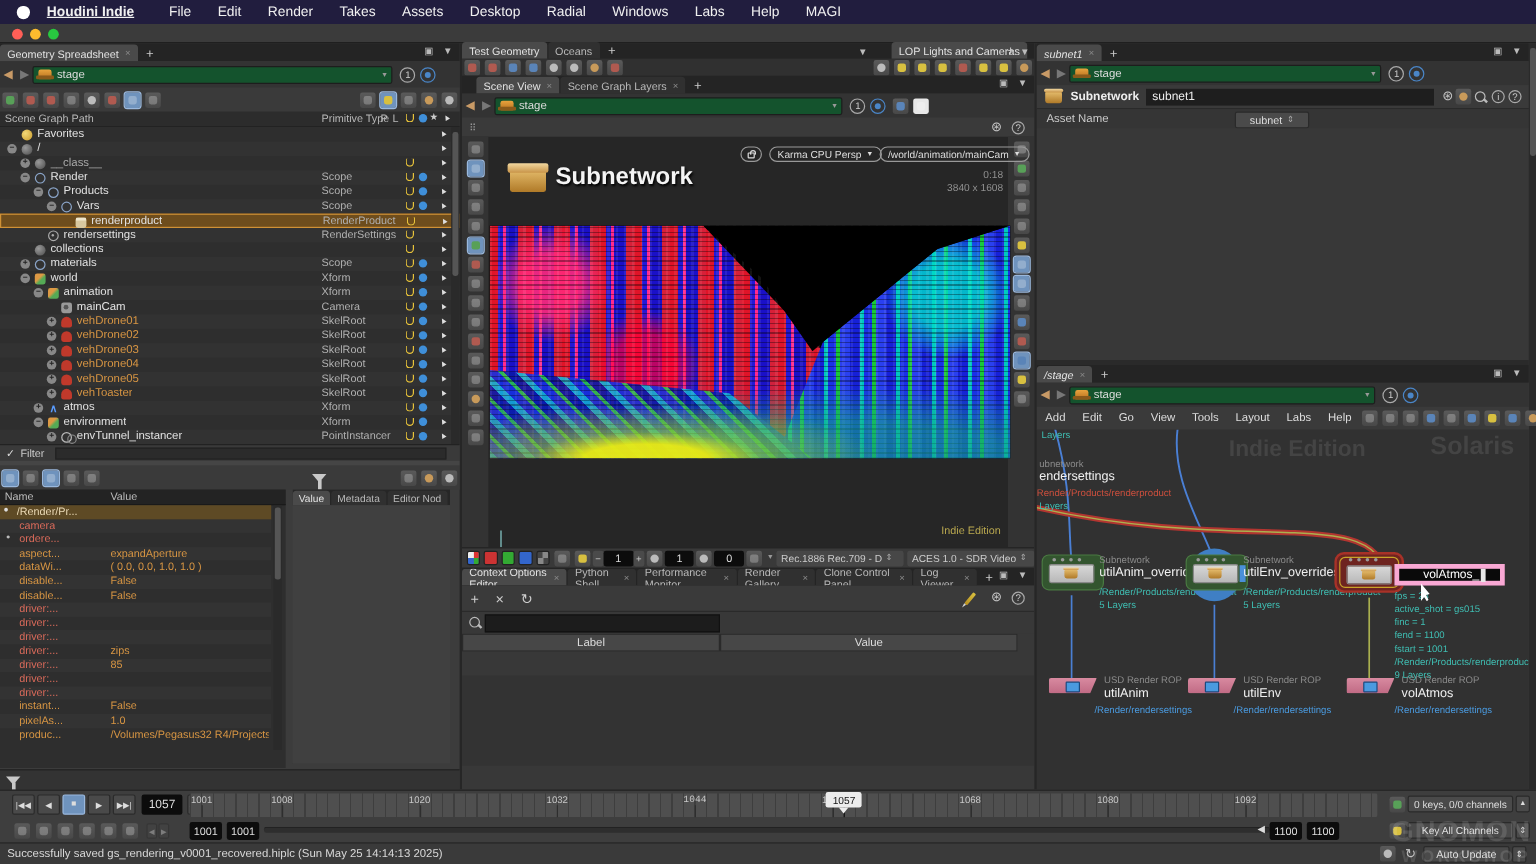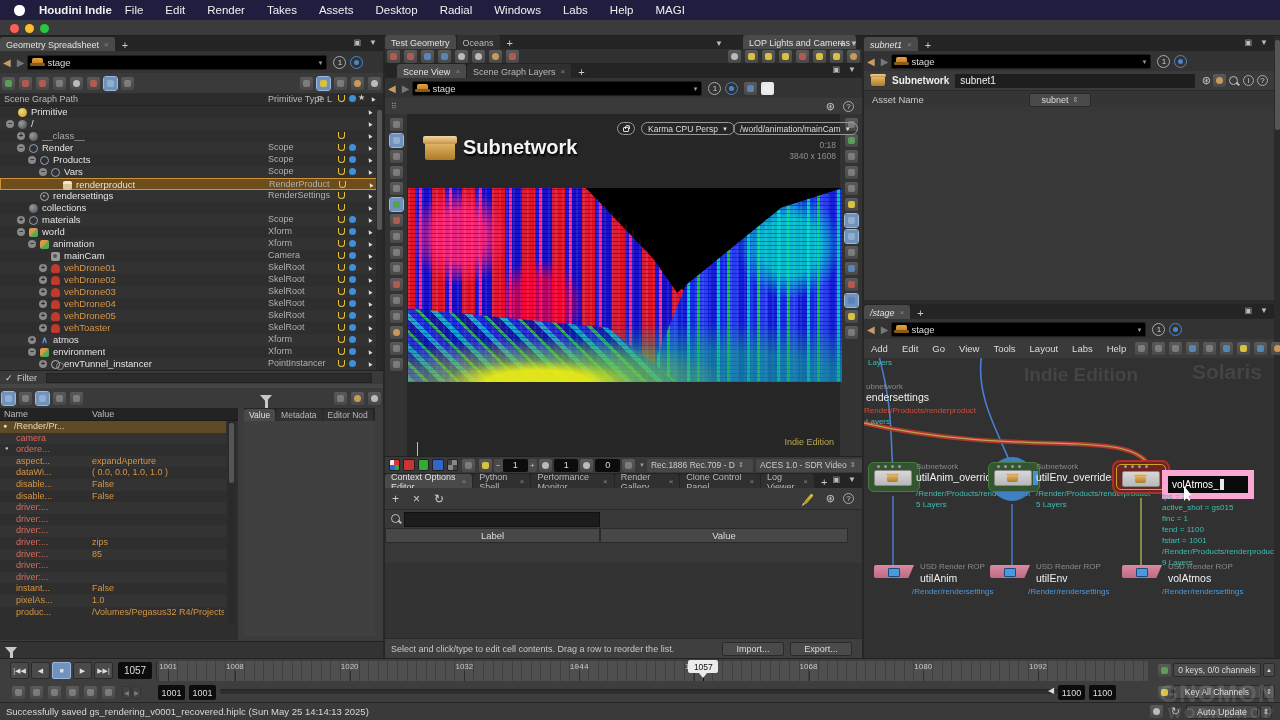--- a/index.html
+++ b/index.html
@@ -4,39 +4,39 @@
 <style>
   * { margin:0; padding:0; box-sizing:border-box; }
   html,body { width:1280px; height:720px; overflow:hidden; background:#2b2b2b;
     font-family:"Liberation Sans", sans-serif; -webkit-font-smoothing:antialiased; }
   .abs { position:absolute; }
   .txt { white-space:nowrap; overflow:hidden; }
   
   #menubar { position:absolute; left:0; top:0; width:1280px; height:20px; background:#211d3e;
     display:flex; align-items:center; color:#f0f0f0; font-size:11.5px; }
   #menubar .apple { width:11px; height:11px; background:#fff; border-radius:45% 45% 50% 50%; margin:0 14px 0 14px; }
-  #menubar .app { font-weight:bold; margin-right:2px; }
+  #menubar .app { font-weight:bold; margin-right:18px;text-decoration:underline; }
   #menubar .mi { padding:0 11px; }
   #titlebar { position:absolute; left:0; top:20px; width:1280px; height:16px; background:#3b3b3b;
     border-bottom:1px solid #1f1f1f; }
   .tl { position:absolute; top:4px; width:9px; height:9px; border-radius:50%; }
   #titlebar .title { position:absolute; left:0; right:0; top:2px; text-align:center; color:#cfcfcf; font-size:10px; }
   
   .tabbar { position:absolute; background:#242424; display:flex; align-items:flex-end; }
   .tab { height:14px; background:#303030; color:#b8b8b8; font-size:9px; padding:1px 6px 0 6px;
     margin-right:1px; border-radius:3px 3px 0 0; display:flex; align-items:center; gap:5px; }
   .tab.active { background:#4a4a4a; color:#e2e2e2; }
   .tab .x { color:#888; font-size:8px; }
   .tab.italic { font-style:italic; }
   .plus { color:#ccc; font-size:11px; padding:0 6px; }
   .paneico { position:absolute; top:2px; color:#bbb; font-size:8px; }
   .navbar { position:absolute; background:#333; display:flex; align-items:center; }
   .navarrow { color:#c89a66; font-size:10px; margin:0 3px; }
   .navarrow.dim { color:#777; }
-  .pathfield { height:15px; background:#000000; border:1px solid #1d1d1d; border-radius:2px;
+  .pathfield { height:15px; background:#14532d; border:1px solid #1d1d1d; border-radius:2px;
     display:flex; align-items:center; color:#ddd; font-size:9.5px; padding:0 4px; position:relative; }
   .hat { width:11px; height:8px; background:linear-gradient(#e8a33d,#b56f1e); border-radius:2px 2px 1px 1px; margin-right:4px; position:relative; }
   .hat:before { content:""; position:absolute; left:-2px; bottom:0; width:15px; height:3px; background:#8a5a1a; border-radius:1px; }
   .ddv { position:absolute; right:3px; color:#999; font-size:6px; top:4px; }
   .circ1 { width:13px; height:13px; border:1px solid #aaa; border-radius:50%; color:#ccc; font-size:8px;
     display:flex; align-items:center; justify-content:center; margin-left:6px; }
   .circ2 { width:13px; height:13px; border:1px solid #4a86c8; border-radius:50%; margin-left:4px; position:relative; }
   .circ2:before { content:""; position:absolute; left:3px; top:3px; width:5px; height:5px; border-radius:50%; background:#4a86c8; }
   .toolbar { position:absolute; background:#3a3a3a; display:flex; align-items:center; }
   .chip { width:13px; height:13px; border-radius:2px; background:linear-gradient(#5a5a5a,#484848);
@@ -178,21 +178,21 @@
   .dots { position:absolute; display:flex; gap:4px; }
   .dots i { width:3px; height:3px; border-radius:50%; background:#9a9a9a; }
   .ring { position:absolute; border-radius:6px; }
   .ntype { position:absolute; color:#8a8a8a; font-size:8px; }
   .nname { position:absolute; color:#f0f0f0; font-size:10.5px; }
   .ninfo { position:absolute; color:#3fbdb2; font-size:8px; line-height:11px; }
   .rop { position:absolute; width:40px; height:13px; background:linear-gradient(#d88aa0,#c06a84); border-radius:2px 0 0 2px;
     clip-path:polygon(0 0, 100% 0, 86% 100%, 0 100%); }
   .rop:before { content:""; position:absolute; left:14px; top:3px; width:10px; height:7px; background:#4a9adf; border:1px solid #1a4a7f; border-radius:1px; }
   .ropinfo { position:absolute; color:#4a9adf; font-size:8px; }
-  #editbox { position:absolute; left:298px; top:112px; width:92px; height:29px; background:#0a0a0a; border:6px solid #f9a8d4; color:#fff; font-size:10px; display:flex; align-items:center; padding-left:4px; }
+  #editbox { position:absolute; left:298px; top:112px; width:92px; height:18px; background:#0a0a0a; border:4px solid #f9a8d4; color:#fff; font-size:10px; display:flex; align-items:center; padding-left:20px; }
   #editbox .caret { width:4px; height:11px; background:#e8e8e8; margin-left:1px; }
   #mcursor { position:absolute; left:320px; top:128px; width:10px; height:15px; background:#fff; filter:drop-shadow(1px 1px 0 #000);
     clip-path:polygon(0 0, 0 100%, 28% 76%, 50% 100%, 64% 92%, 44% 66%, 74% 60%); }
   
   #timeline { position:absolute; left:0; top:658px; width:1280px; height:44px; background:#3e3e3e; border-top:1px solid #222; }
   .pbtn { position:absolute; top:3px; width:19px; height:17px; background:#4a4a4a; border:1px solid #2a2a2a; border-radius:2px;
     color:#ddd; font-size:7px; display:flex; align-items:center; justify-content:center; }
   .pbtn.hl { background:#6f93bd; border-color:#9ab8dd; }
   #ruler { position:absolute; left:158px; top:2px; width:990px; height:20px; background:#4f4f4f; border-radius:2px;
     background-image:repeating-linear-gradient(90deg, #3e3e3e 0 1px, transparent 1px 9.56px); }
@@ -279,21 +279,21 @@
     <span class="abs" style="left:317px;top:1px;">P</span>
     <span class="abs" style="left:327px;top:1px;">L</span>
     <span class="abs pw" style="left:338px;top:2px;"></span>
     <span class="abs eyeb" style="left:349px;top:2px;"></span>
     <span class="abs" style="left:358px;top:0;color:#ccc;font-size:8px;">★</span>
     <span class="abs ptr" style="left:369px;top:2px;">▲</span>
   </div>
   <div id="ltree">
       <div class="trow" style="top: 0px;">
         <span class="nico i-favorites" style="left: 18px;"></span>
-        <span class="lbl txt" style="left: 31px; color: rgb(226, 226, 226);">Primitive</span>
+        <span class="lbl txt" style="left: 31px; color: rgb(226, 226, 226);">Favorites</span>
         <span class="flagcol ptr" style="left: 366px;">▲</span>
       </div>
       <div class="trow alt" style="top: 12px;">
         <span class="exp" style="left: 6px;">−</span>
         <span class="nico i-root" style="left: 18px;"></span>
         <span class="lbl txt" style="left: 31px; color: rgb(226, 226, 226);">/</span>
         <span class="flagcol ptr" style="left: 366px;">▲</span>
       </div>
       <div class="trow" style="top: 24px;">
         <span class="exp" style="left: 17px;">+</span>
@@ -751,26 +751,20 @@
   </div>
   <div id="csearch">
     <span class="mag" style="margin-left:5px;"></span>
     <div class="input"></div>
   </div>
   <div id="chead">
     <div class="cell" style="width:215px;">Label</div>
     <div class="cell" style="width:248px;">Value</div>
   </div>
   <div class="abs" style="left:0;top:527px;width:477px;height:75px;background:#333;"></div>
-  <div id="cstatus">
-    <span class="txt" style="margin-left:6px;max-width:310px;">Select and click/type to edit cell contents. Drag a row to reorder the list.</span>
-    <span style="flex:1;"></span>
-    <span class="btn" style="width:62px;margin-right:6px;">Import...</span>
-    <span class="btn" style="width:62px;margin-right:10px;">Export...</span>
-  </div>
 </div>
 
 <div id="right">
   <div class="tabbar" style="left:0;top:0;width:410px;height:15px;">
     <div class="tab active italic">
       <span>subnet1</span>
         <span class="x">×</span>
     </div>
     <span class="plus">+</span>
     <span class="paneico" style="right:22px;">▣</span>

